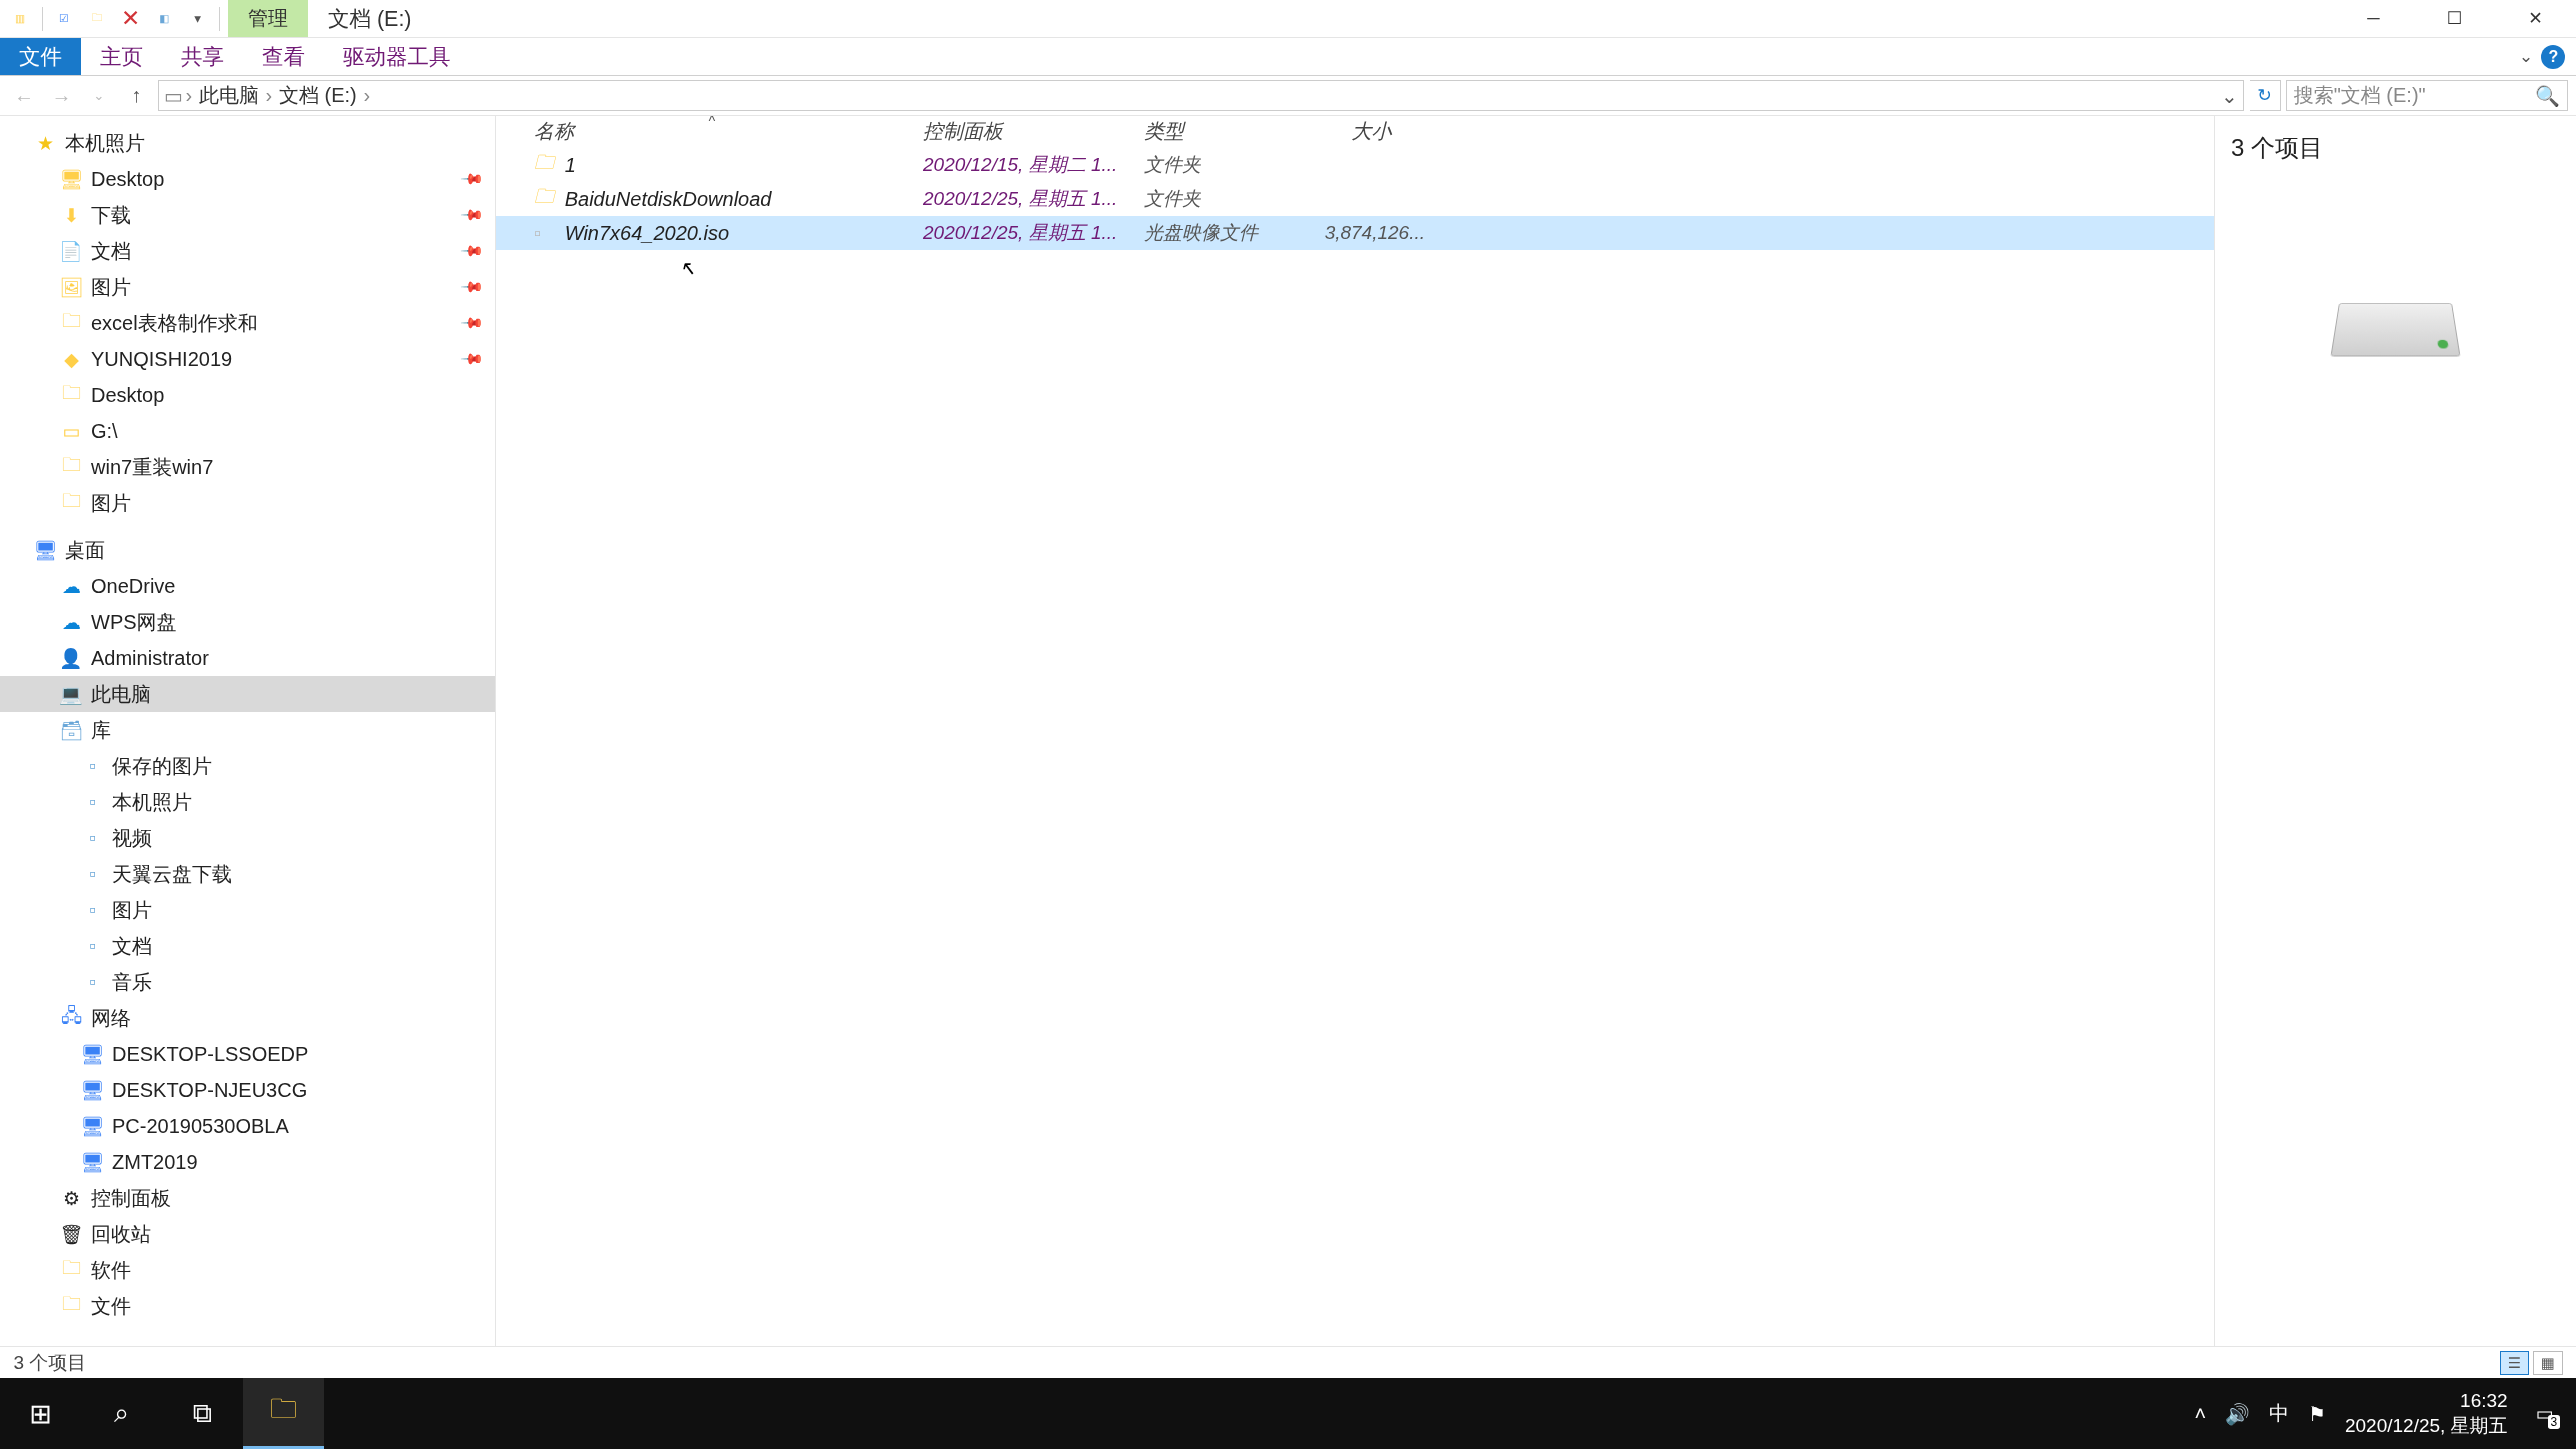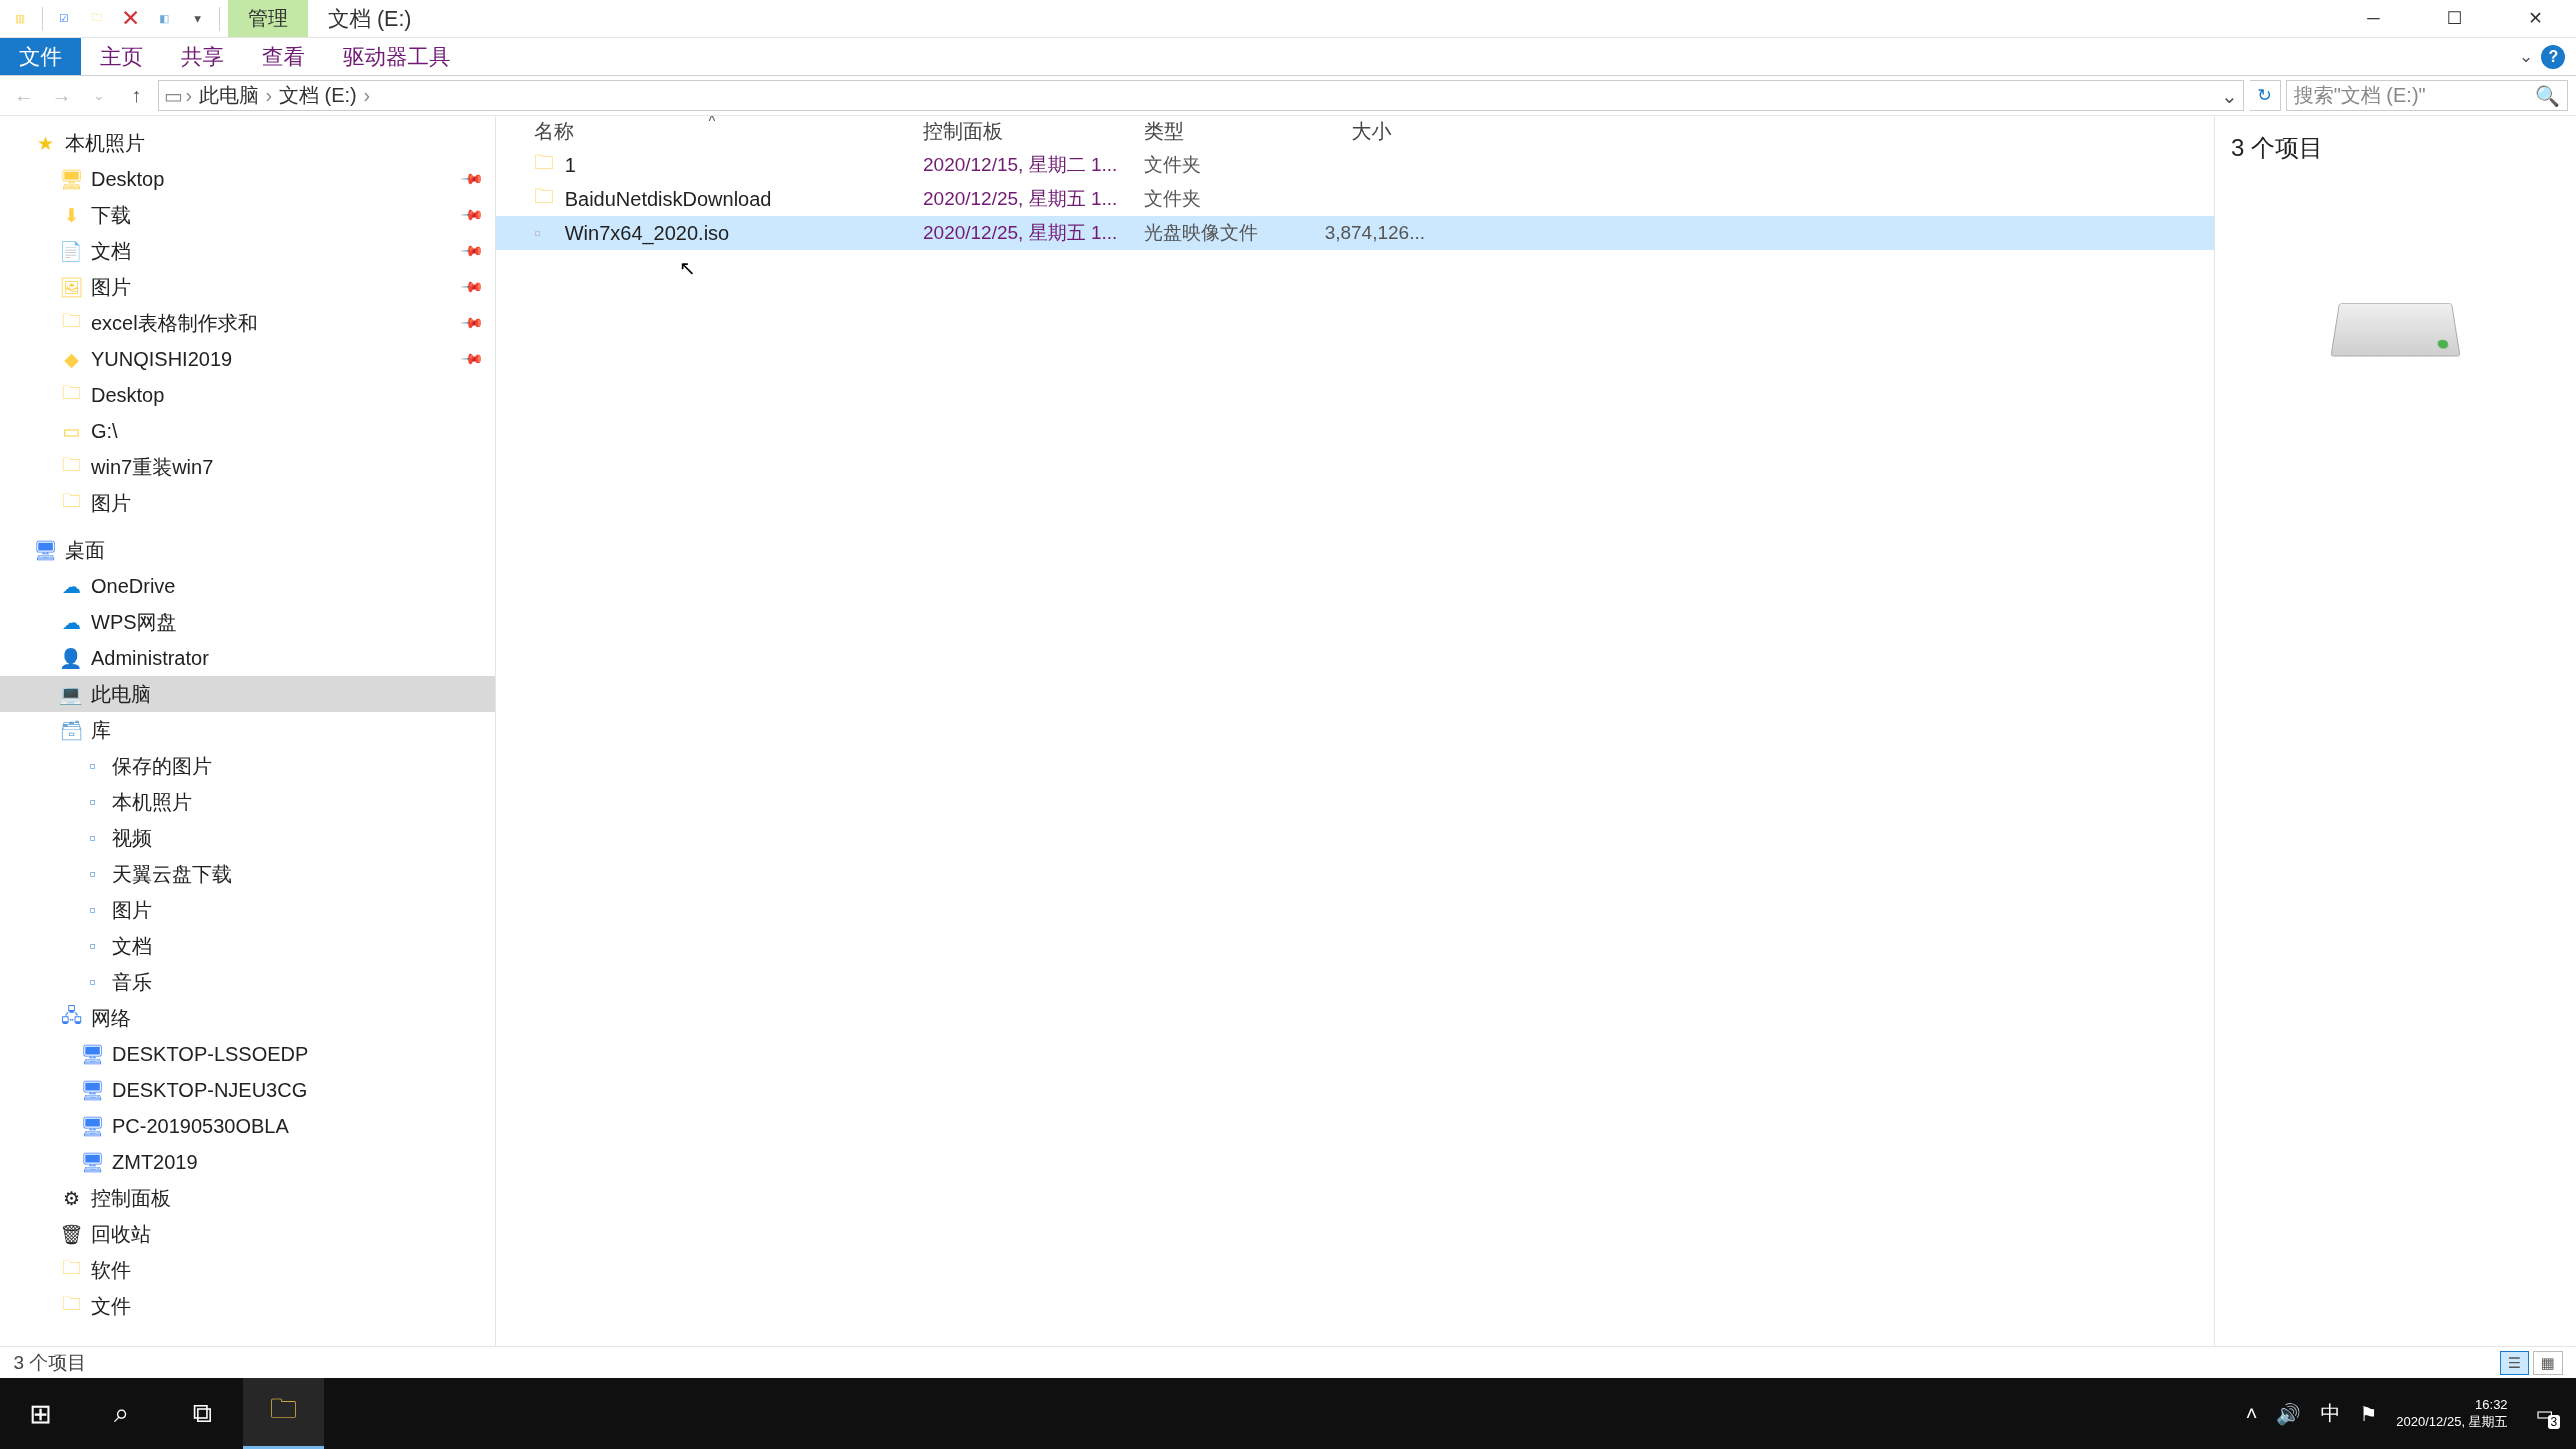--- a/index.html
+++ b/index.html
@@ -40,21 +40,21 @@
 .tree { width: 496px; border-right: 0.7px solid #e5e5e5; padding-top: 9.4px; overflow: hidden; }
 .tree-item { display: flex; align-items: center; height: 36px; padding-left: 34px; font-size: 20px; color: #222; gap: 8px; position: relative; }
 .tree-item.depth1 { padding-left: 60px; }
 .tree-item.depth2 { padding-left: 81px; }
 .tree-item.selected { background: #d9d9d9; }
 .tree-icon { width: 23px; height: 23px; display: inline-flex; align-items: center; justify-content: center; font-size: 19px; }
 .pin { position: absolute; right: 13.4px; color: #888; font-size: 14.8px; transform: rotate(45deg); }
 .tree-spacer { height: 10.7px; }
 
 
-.filelist { flex: 1; display: flex; flex-direction: column; }
+.filelist { flex: 1; display: flex; flex-direction: column; font-style: italic; }
 .col-headers { display: flex; height: 32px; align-items: center; font-size: 20px; color: #444; padding-left: 38px; border-bottom: 0.7px solid transparent; }
 .col-name { width: 389px; position: relative; }
 .col-date { width: 221px; }
 .col-type { width: 174px; }
 .col-size { width: 107px; text-align: center; }
 .sort-ind { position: absolute; left: 174px; top: -6.7px; font-size: 13.4px; color: #555; }
 .file-row { display: flex; height: 34px; align-items: center; font-size: 20px; color: #222; padding-left: 38px; }
 .file-row.selected { background: #cce8ff; }
 .file-icon { width: 24px; margin-right: 6.7px; }
 .cell-name { width: 389px; display: flex; align-items: center; }
@@ -74,21 +74,21 @@
 .status-right { margin-left: auto; display: flex; gap: 4px; }
 .view-btn { width: 29.5px; height: 24px; border: 0.7px solid #bbb; display: flex; align-items: center; justify-content: center; font-size: 14.8px; color: #555; }
 .view-btn.active { background: #cce8ff; border-color: #1979ca; }
 
 
 .taskbar { height: 71px; background: #101010; display: flex; align-items: center; color: #fff; }
 .task-btn { width: 81px; height: 100%; display: flex; align-items: center; justify-content: center; font-size: 27px; }
 .task-btn.active { background: #272727; border-bottom: 3.4px solid #76b9ed; }
 .tray { margin-left: auto; display: flex; align-items: center; gap: 19px; padding-right: 13.4px; font-size: 19px; }
 .tray-icon { font-size: 20px; }
-.clock { text-align: right; font-size: 13px; line-height: 1.3; }
+.clock { text-align: right; font-size: 19px; line-height: 1.3; }
 .notif { width: 36px; height: 36px; display: flex; align-items: center; justify-content: center; position: relative; }
 .notif-badge { position: absolute; bottom: 2.7px; right: 2.7px; background: #fff; color: #000; font-size: 12px; border-radius: 2.7px; padding: 0 2.7px; }
 
 .folder-glyph { color: #ffcf48; }
 .file-glyph { color: #bbb; }
 .star-glyph { color: #f5c518; }
 .pc-glyph { color: #3b82f6; }
 .net-glyph { color: #3b82f6; }
 .lib-glyph { color: #6aa7d8; }
 .drive-glyph { color: #888; }

